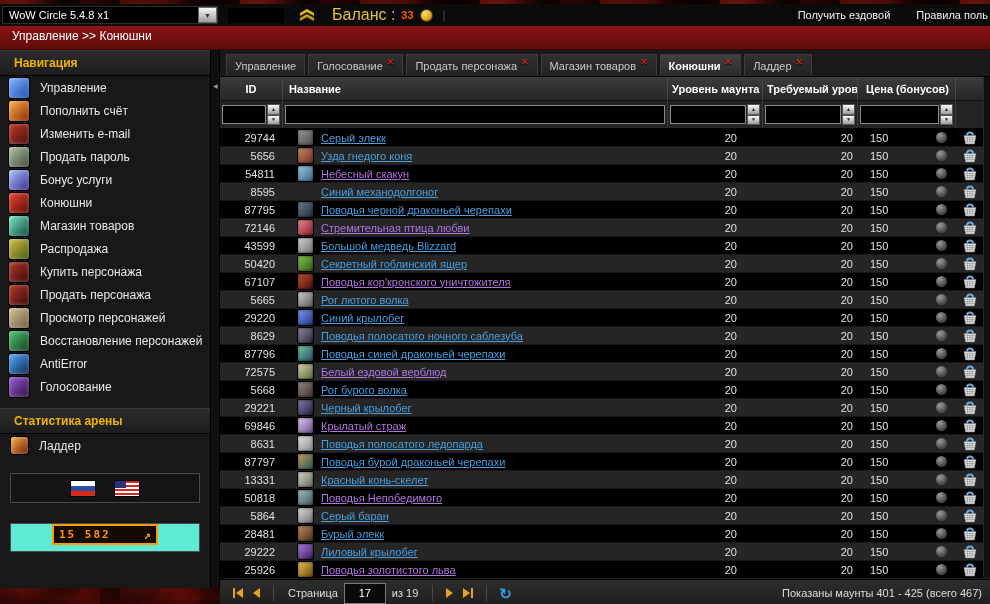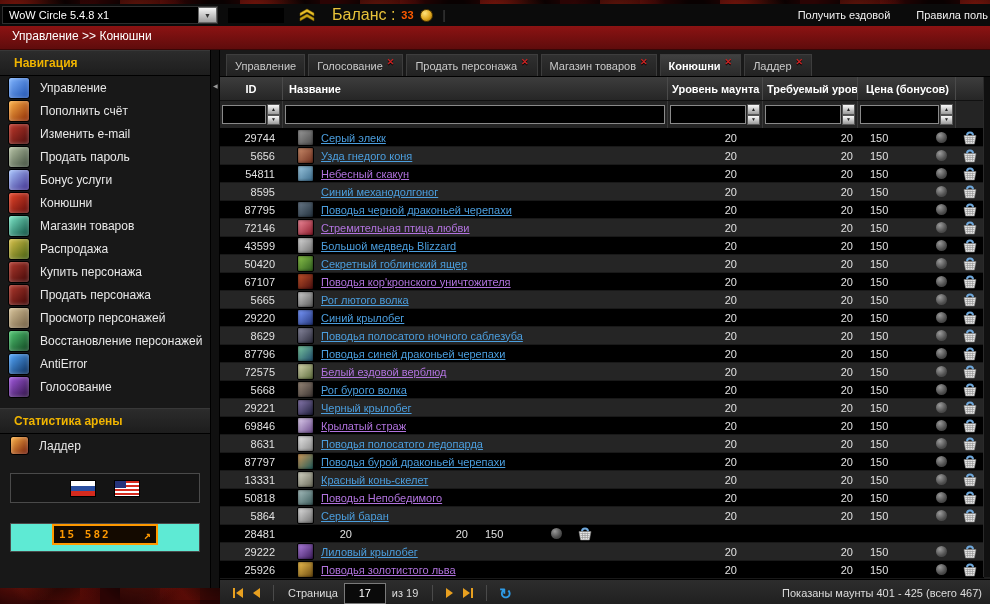--- a/index.html
+++ b/index.html
@@ -756,20 +756,24 @@
         <svg width="16" height="14" viewBox="0 0 16 14">
           <path d="M5 4.5 a3 3 0 0 1 6 0" fill="none" stroke="#6fa8dc" stroke-width="2"></path>
           <path d="M2 4.5 h12 l-1.6 8.5 h-8.8 z" fill="#e4e4e4" stroke="#7a7a7a" stroke-width="0.6"></path>
           <path d="M3.3 6.5 h9.4 M3.7 8.5 h8.6 M4.1 10.5 h7.8 M5.5 5.5 v6.5 M8 5.5 v7 M10.5 5.5 v6.5" fill="none" stroke="#9a9a9a" stroke-width="0.7"></path>
         </svg>
       </span>
     </span>
   </div>
       <div class="row odd">
     <span class="cell-id">28481</span>
+    <span class="cell-name">
+      <span class="mount-icon" style="background: linear-gradient(135deg, rgb(192, 144, 96), rgb(74, 46, 26));"></span>
+      <a class="mount">Бурый элекк</a>
+    </span>
     <span class="cell-lvl">20</span>
     <span class="cell-req">20</span>
     <span class="cell-price">
       <span class="price-val">150</span>
       <span class="coin-small"></span>
     </span>
     <span class="cell-basket">
       <span class="basket">
         <svg width="16" height="14" viewBox="0 0 16 14">
           <path d="M5 4.5 a3 3 0 0 1 6 0" fill="none" stroke="#6fa8dc" stroke-width="2"></path>

